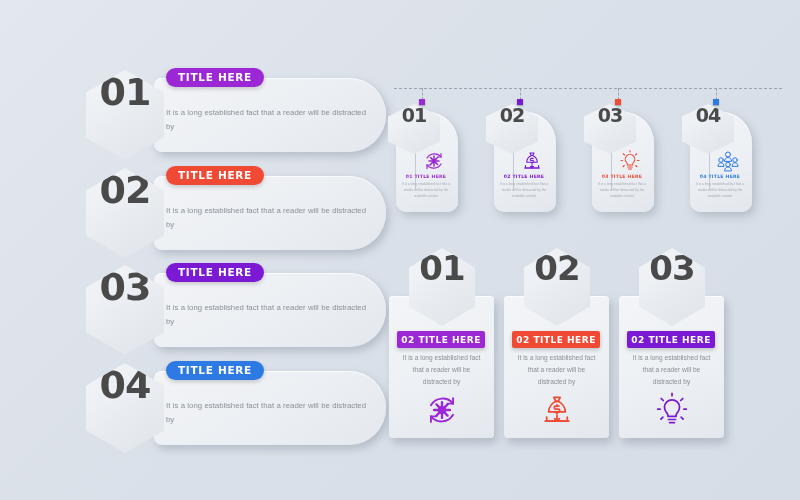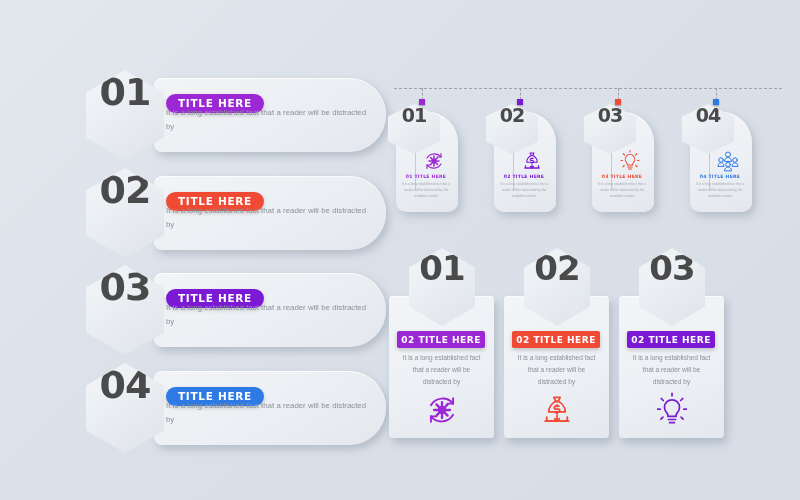--- a/index.html
+++ b/index.html
@@ -28,21 +28,21 @@
   .row { position:absolute; left:14px; width:370px; height:98px; }
   .row .pill {
     position:absolute; left:140px; top:12px; width:232px; height:74px;
     background:linear-gradient(150deg,#f2f4f7 0%,#eceff3 50%,#e4e8ee 100%);
     border-radius:8px 37px 37px 8px;
     box-shadow:3px 4px 8px rgba(120,133,150,.40), inset 0 1px 0 rgba(255,255,255,.75);
   }
   .row .hex { left:72px; top:4px; width:78px; height:90px; }
   .row .hex-num { font-size:38px; }
   .row .badge {
-    position:absolute; left:152px; top:28px;
+    position:absolute; left:152px; top:2px;
     padding:3px 12px 4px; border-radius:20px;
     color:#fff; font-size:10.5px; font-weight:bold; letter-spacing:.7px;
     box-shadow:0 2px 4px rgba(0,0,0,.18);
     font-family:"DejaVu Sans", sans-serif;
   }
   .row .desc {
     position:absolute; left:152px; top:40px; width:200px;
     font-size:7.8px; line-height:1.85; color:#8b9098; text-align:justify;
   }
 

